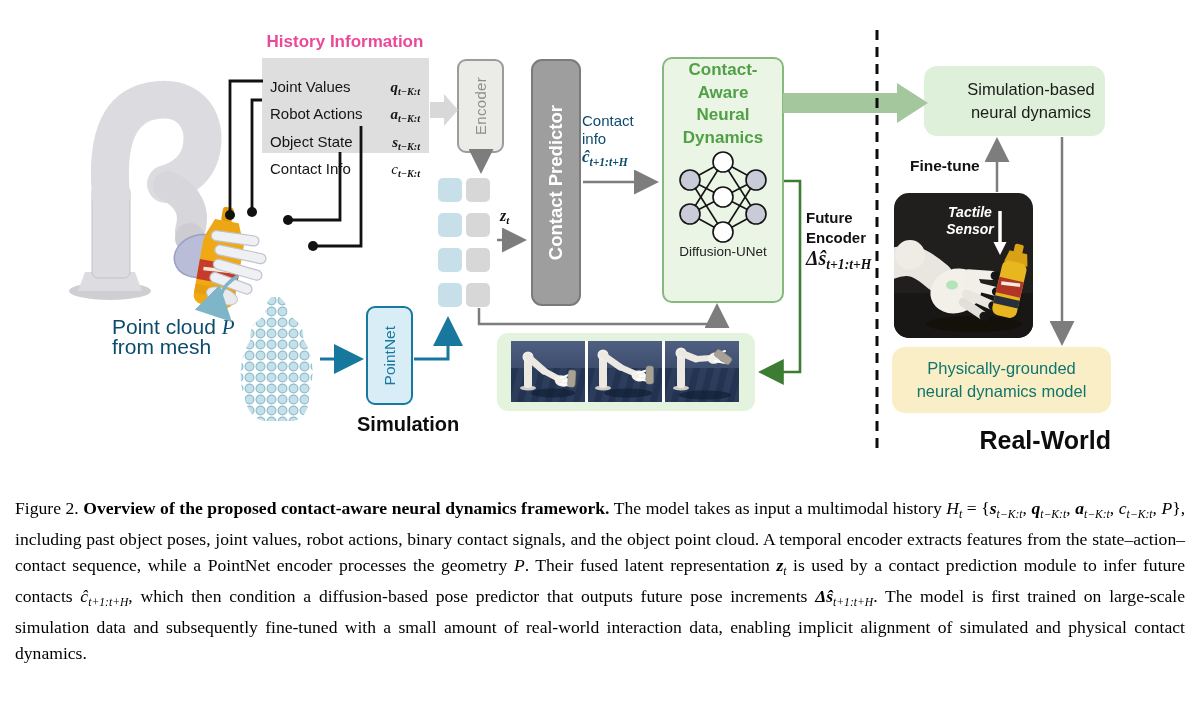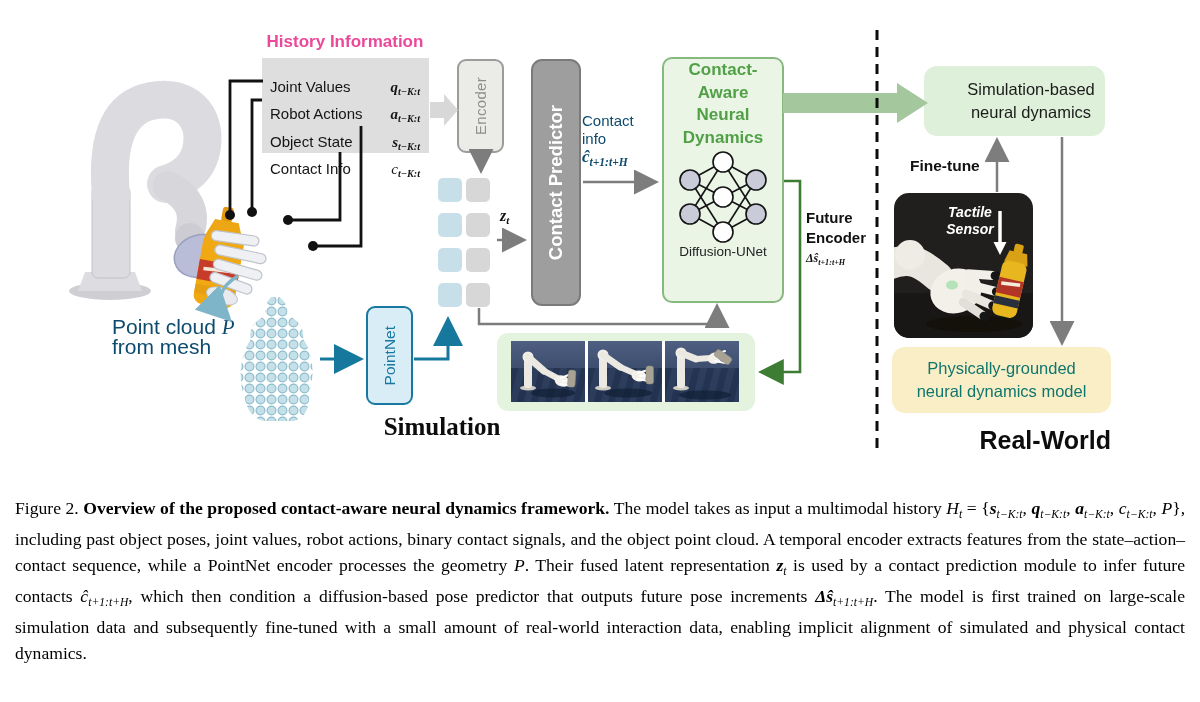--- a/index.html
+++ b/index.html
@@ -35,24 +35,24 @@
   #cand-box{left:662px;top:57px;width:122px;height:246px;background:#eaf5e6;border:2px solid #86b97e;border-radius:10px;box-sizing:border-box;
             display:flex;flex-direction:column;align-items:center;}
   #cand-title{text-align:center;font-size:17px;line-height:22.5px;color:#51a046;font-weight:700;}
   #cand-footer{font-size:13.5px;color:#222;margin:1px 0 7px 0;}
   
   #sim-based-box{left:924px;top:66px;width:148px;height:70px;background:#def0da;border-radius:13px;display:flex;flex-direction:column;justify-content:center;text-align:center;font-size:16.5px;line-height:23px;color:#1b1b1b;padding-left:33px;}
   #fine-tune{left:910px;top:157px;font-size:15.5px;font-weight:700;}
   #tactile-photo{left:894px;top:193px;width:139px;height:145px;border-radius:15px;overflow:hidden;font-style:italic;}
   #yellow-box{left:892px;top:347px;width:219px;height:66px;background:#faeec6;border-radius:13px;display:flex;flex-direction:column;justify-content:center;text-align:center;font-size:16.5px;line-height:23px;color:#0f766e;}
   #real-world-heading{left:892px;top:418px;width:219px;text-align:right;font-size:25px;font-weight:700;color:#0d0d0d;margin-top:8px;}
-  #simulation-heading{left:357px;top:413px;width:170px;text-align:center;font-size:25px;font-weight:700;color:#0d0d0d;font-family:Liberation Serif, serif;}
+  #simulation-heading{left:357px;top:413px;width:170px;text-align:left;font-size:20px;font-weight:700;color:#0d0d0d;}
   
   #future-states{left:806px;top:208px;width:98px;font-size:15px;font-weight:700;line-height:20px;color:#111;}
-  #future-states .math{font-size:12px;}
+  #future-states .math{font-size:20px;}
   
   #pc-label{left:112px;top:317px;width:135px;text-align:left;font-size:21px;line-height:20px;color:#0c4a6e;}
   #pointnet-box{left:366px;top:306px;width:47px;height:99px;background:#d9edf7;border:2.5px solid #1878a0;border-radius:9px;color:#1878a0;font-size:15.5px;box-sizing:border-box;}
   
   #sim-strip{left:497px;top:333px;width:258px;height:78px;background:#e4f3de;border-radius:11px;}
   #sim-frames{position:absolute;left:14px;top:8px;width:228px;height:61px;}
   
   #caption{left:15px;top:496px;width:1170px;font-family:"Liberation Serif",serif;font-size:17.6px;line-height:25.5px;text-align:justify;color:#000;}
   svg{display:block;}
 </style>

